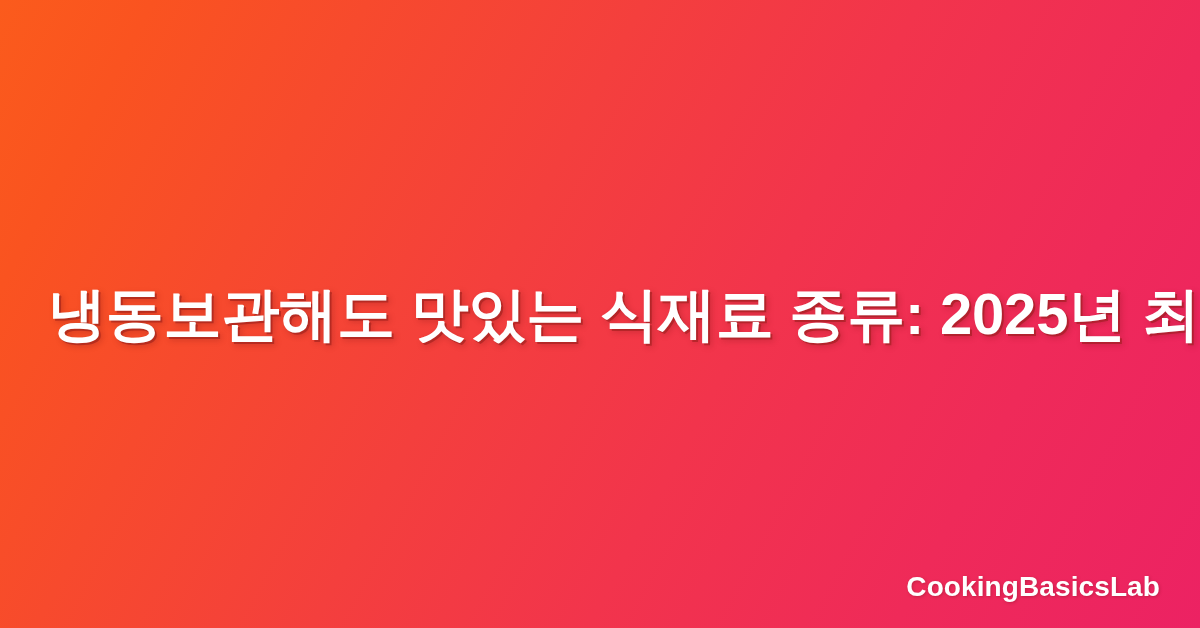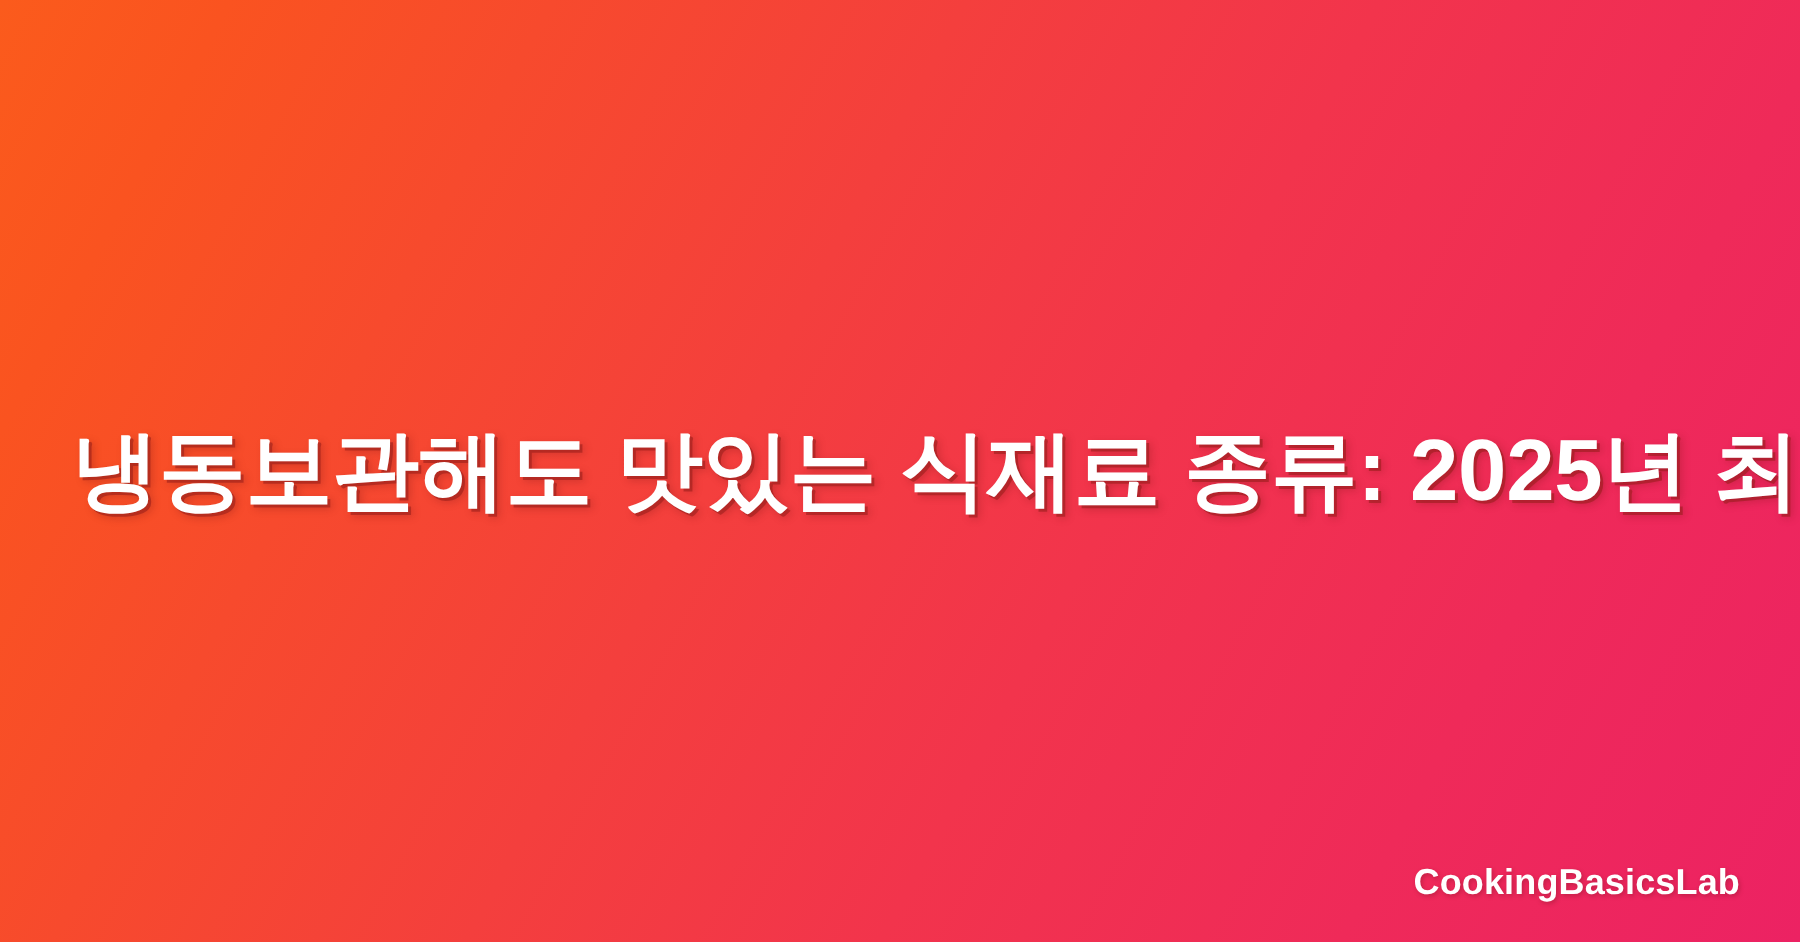--- a/index.html
+++ b/index.html
@@ -62,21 +62,21 @@
   }
 
   
   .brand {
     position: absolute;
     right: 40px;
     bottom: 24px;
     color: #ffffff;
     font-family: "Liberation Sans", "DejaVu Sans", sans-serif;
     font-weight: 700;
-    font-size: 24px;
+    font-size: 28px;
     line-height: 1.2;
     letter-spacing: 0.1px;
     text-shadow: 1px 1px 3px rgba(140, 25, 45, 0.45);
   }
 </style>
 </head>
 <body>
 
 <div class="og-card">
 

